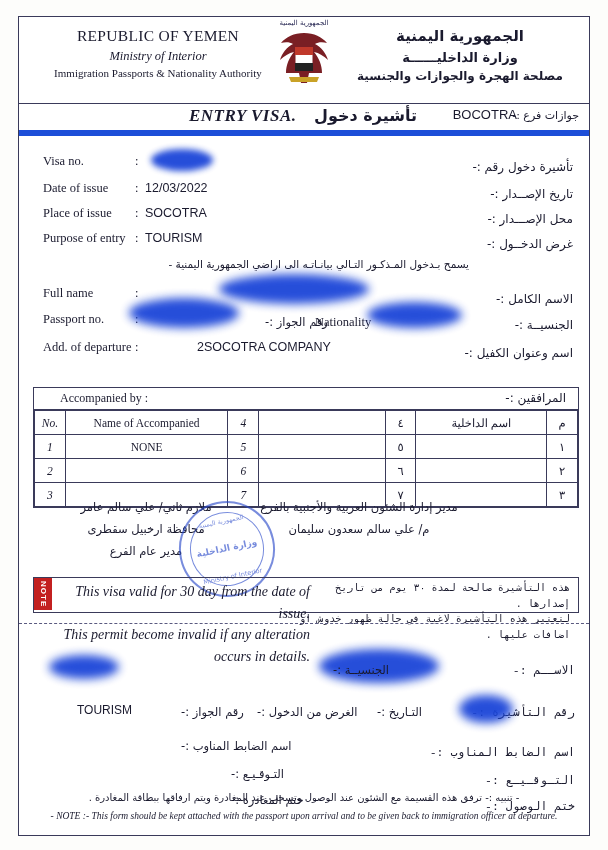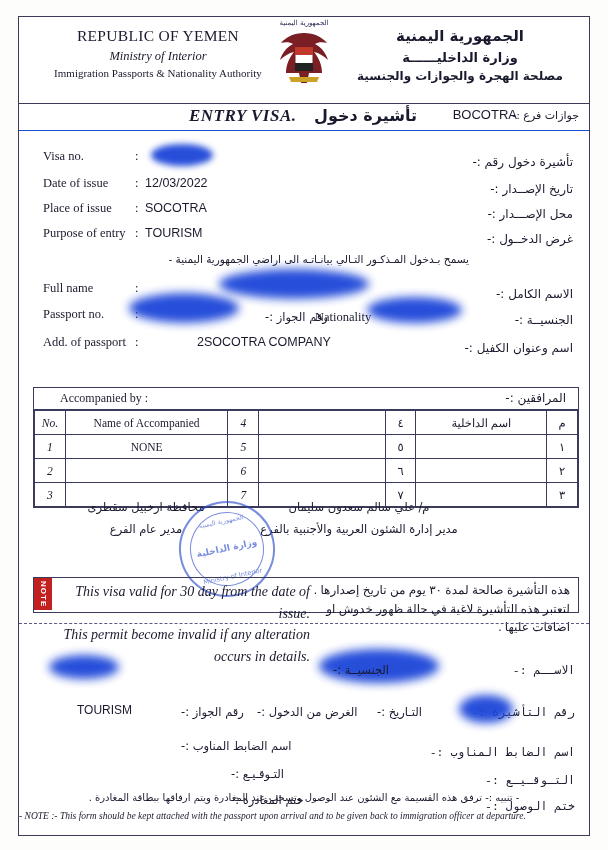--- a/index.html
+++ b/index.html
@@ -98,21 +98,21 @@
     width: 70px;
     height: 62px;
     margin: 0 auto;
   }
 
   
   .visa-line {
     position: relative;
     height: 26px;
     border-top: 1px solid #3a3a5a;
-    border-bottom: 1px solid #1d4ed8;
+    border-bottom: 6px solid #1d4ed8;
   }
   .visa-title {
     position: absolute;
     left: 170px;
     top: 2px;
     font-size: 17px;
     font-style: italic;
     font-weight: bold;
     letter-spacing: .5px;
   }
@@ -359,22 +359,22 @@
     font-size: 14px;
     font-style: italic;
     line-height: 1.55;
     text-align: right;
   }
   .note-ar {
     position: absolute;
     right: 8px;
     top: 3px;
     width: 280px;
-    font-size: 12px;
-    font-family: Liberation Sans, sans-serif;
+    font-size: 10px;
+    font-family: Liberation Mono, monospace;
     direction: rtl;
     text-align: right;
     line-height: 1.55;
   }
 
   
   .perf {
     position: absolute;
     left: 0;
     top: 606px;
@@ -406,21 +406,21 @@
   .stub .val {
     position: absolute;
     font-size: 12px;
     font-family: "Liberation Sans", sans-serif;
   }
   .stub-note {
     position: absolute;
     left: 0;
     right: 0;
     bottom: 16px;
-    text-align: left;
+    text-align: center;
     font-size: 9.5px;
     font-style: italic;
   }
   .stub-note-ar {
     position: absolute;
     left: 0;
     right: 0;
     bottom: 34px;
     text-align: center;
     font-size: 10px;
@@ -517,21 +517,21 @@
         <span class="lbl-en">Passport no.</span>
         <span class="colon">:</span>
         <span class="blob soft" style="left:110px; top:-14px; width:110px; height:30px;"></span>
         <span class="mid-ar" style="left:246px; top:3px;">رقم الجواز :-</span>
         <span style="position:absolute; left:296px; top:3px; font-size:12.5px;">Nationality</span>
         <span class="blob soft" style="left:348px; top:-10px; width:95px; height:26px;"></span>
         <span class="lbl-ar">الجنسيــة :-</span>
       </div>
 
       <div class="row" style="top:204px;">
-        <span class="lbl-en">Add. of passport</span>
+        <span class="lbl-en">Add. of departure</span>
         <span class="colon">:</span>
         <span class="val" style="left:178px;">2SOCOTRA COMPANY</span>
         <span class="lbl-ar">اسم وعنوان الكفيل :-</span>
       </div>
     </div>
 
     <div class="acc-wrap">
       <div class="acc-head">
         <span class="en">Accompanied by :</span>
         <span class="ar">المرافقين :-</span>
@@ -573,26 +573,27 @@
           <td class="num3 ar-cell">٧</td>
           <td class="nm3"></td>
           <td class="num4 ar-cell">٣</td>
         </tr>
       </tbody>
         </table>
     </div>
 
     <div class="sig">
       <div class="sig-left">
+        <div>ملازم ثاني/ علي سالم عامر</div>
         <div>محافظة ارخبيل سقطرى</div>
         <div>مدير عام الفرع</div>
       </div>
       <div class="sig-right">
+        <div>مدير إدارة الشئون العربية والأجنبية بالفرع</div>
         <div>م/ علي سالم سعدون سليمان</div>
-        <div>مدير إدارة الشئون العربية والأجنبية بالفرع</div>
       </div>
       <div class="stamp">
         <div class="inner"></div>
         <div class="txt-top">الجمهورية اليمنية</div>
         <div class="txt-mid">وزارة الداخلية</div>
         <div class="txt-bot">Ministry of Interior</div>
       </div>
     </div>
 
     <div class="notebar">

